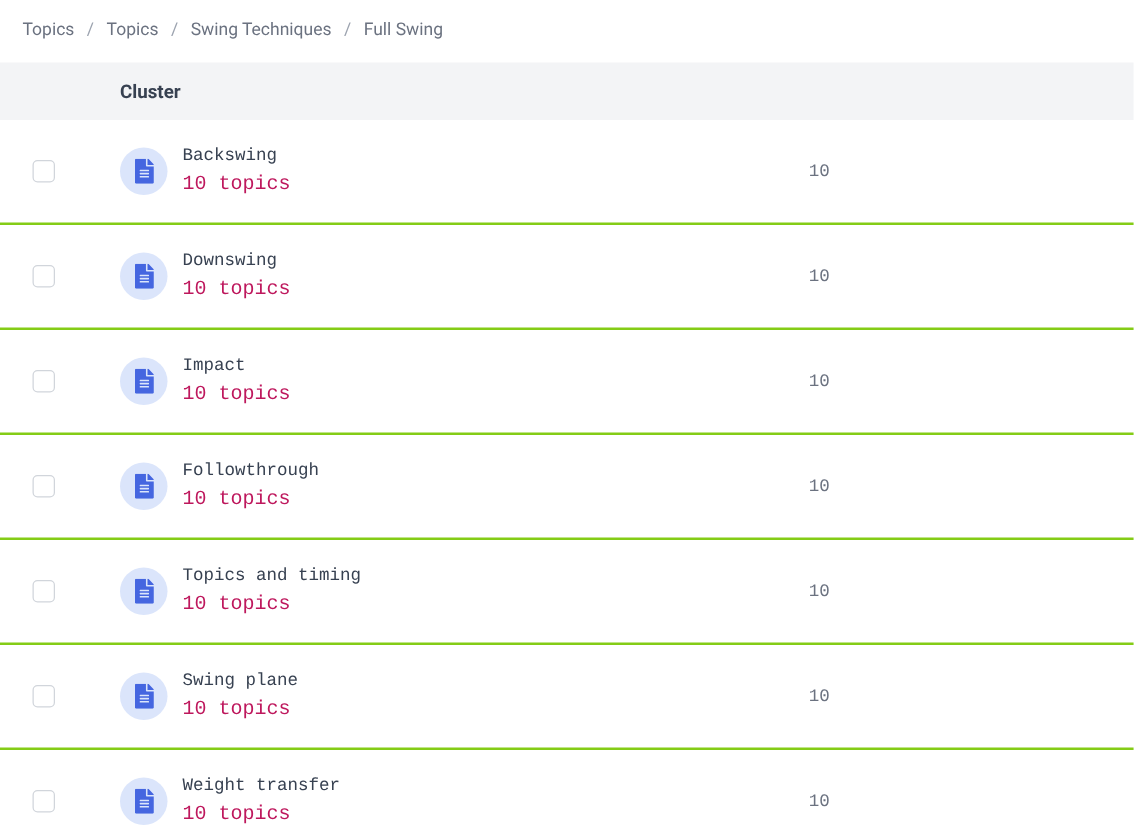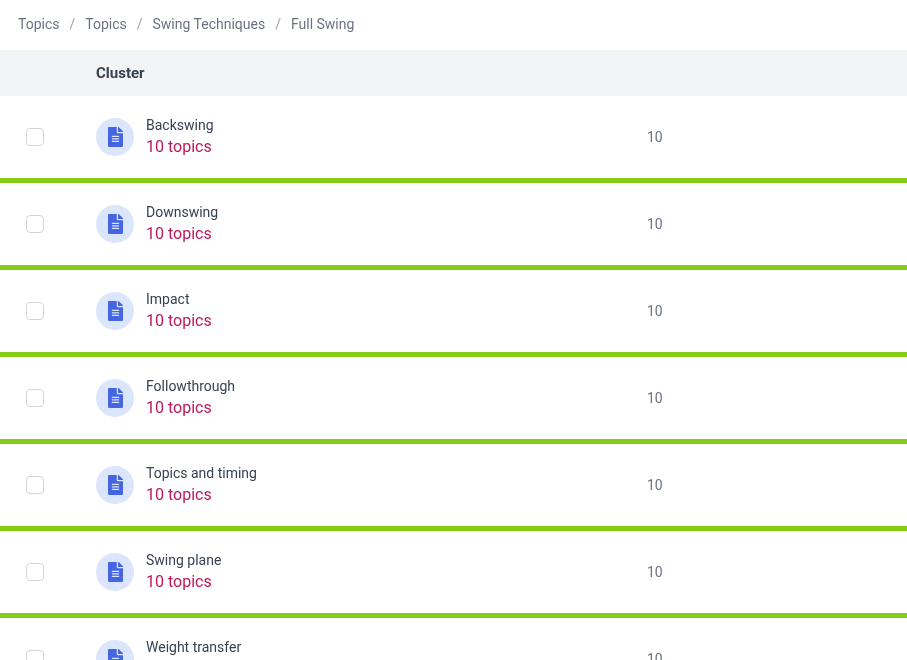--- a/index.html
+++ b/index.html
@@ -47,21 +47,22 @@
       padding-left: 0;
     }
     .col-unused {
       width: 260px;
       flex-shrink: 0;
     }
     .row {
       display: flex;
       align-items: center;
       padding: 20px 0;
-      border-bottom: 5px solid #84cc16;
+      border-bottom: 2px solid #84cc16;
+      font-family: Liberation Mono, monospace;
     }
     .checkbox {
       width: 18px;
       height: 18px;
       border: 1.5px solid #d1d5db;
       border-radius: 4px;
       background: #ffffff;
       margin-left: 26px;
       cursor: pointer;
     }

